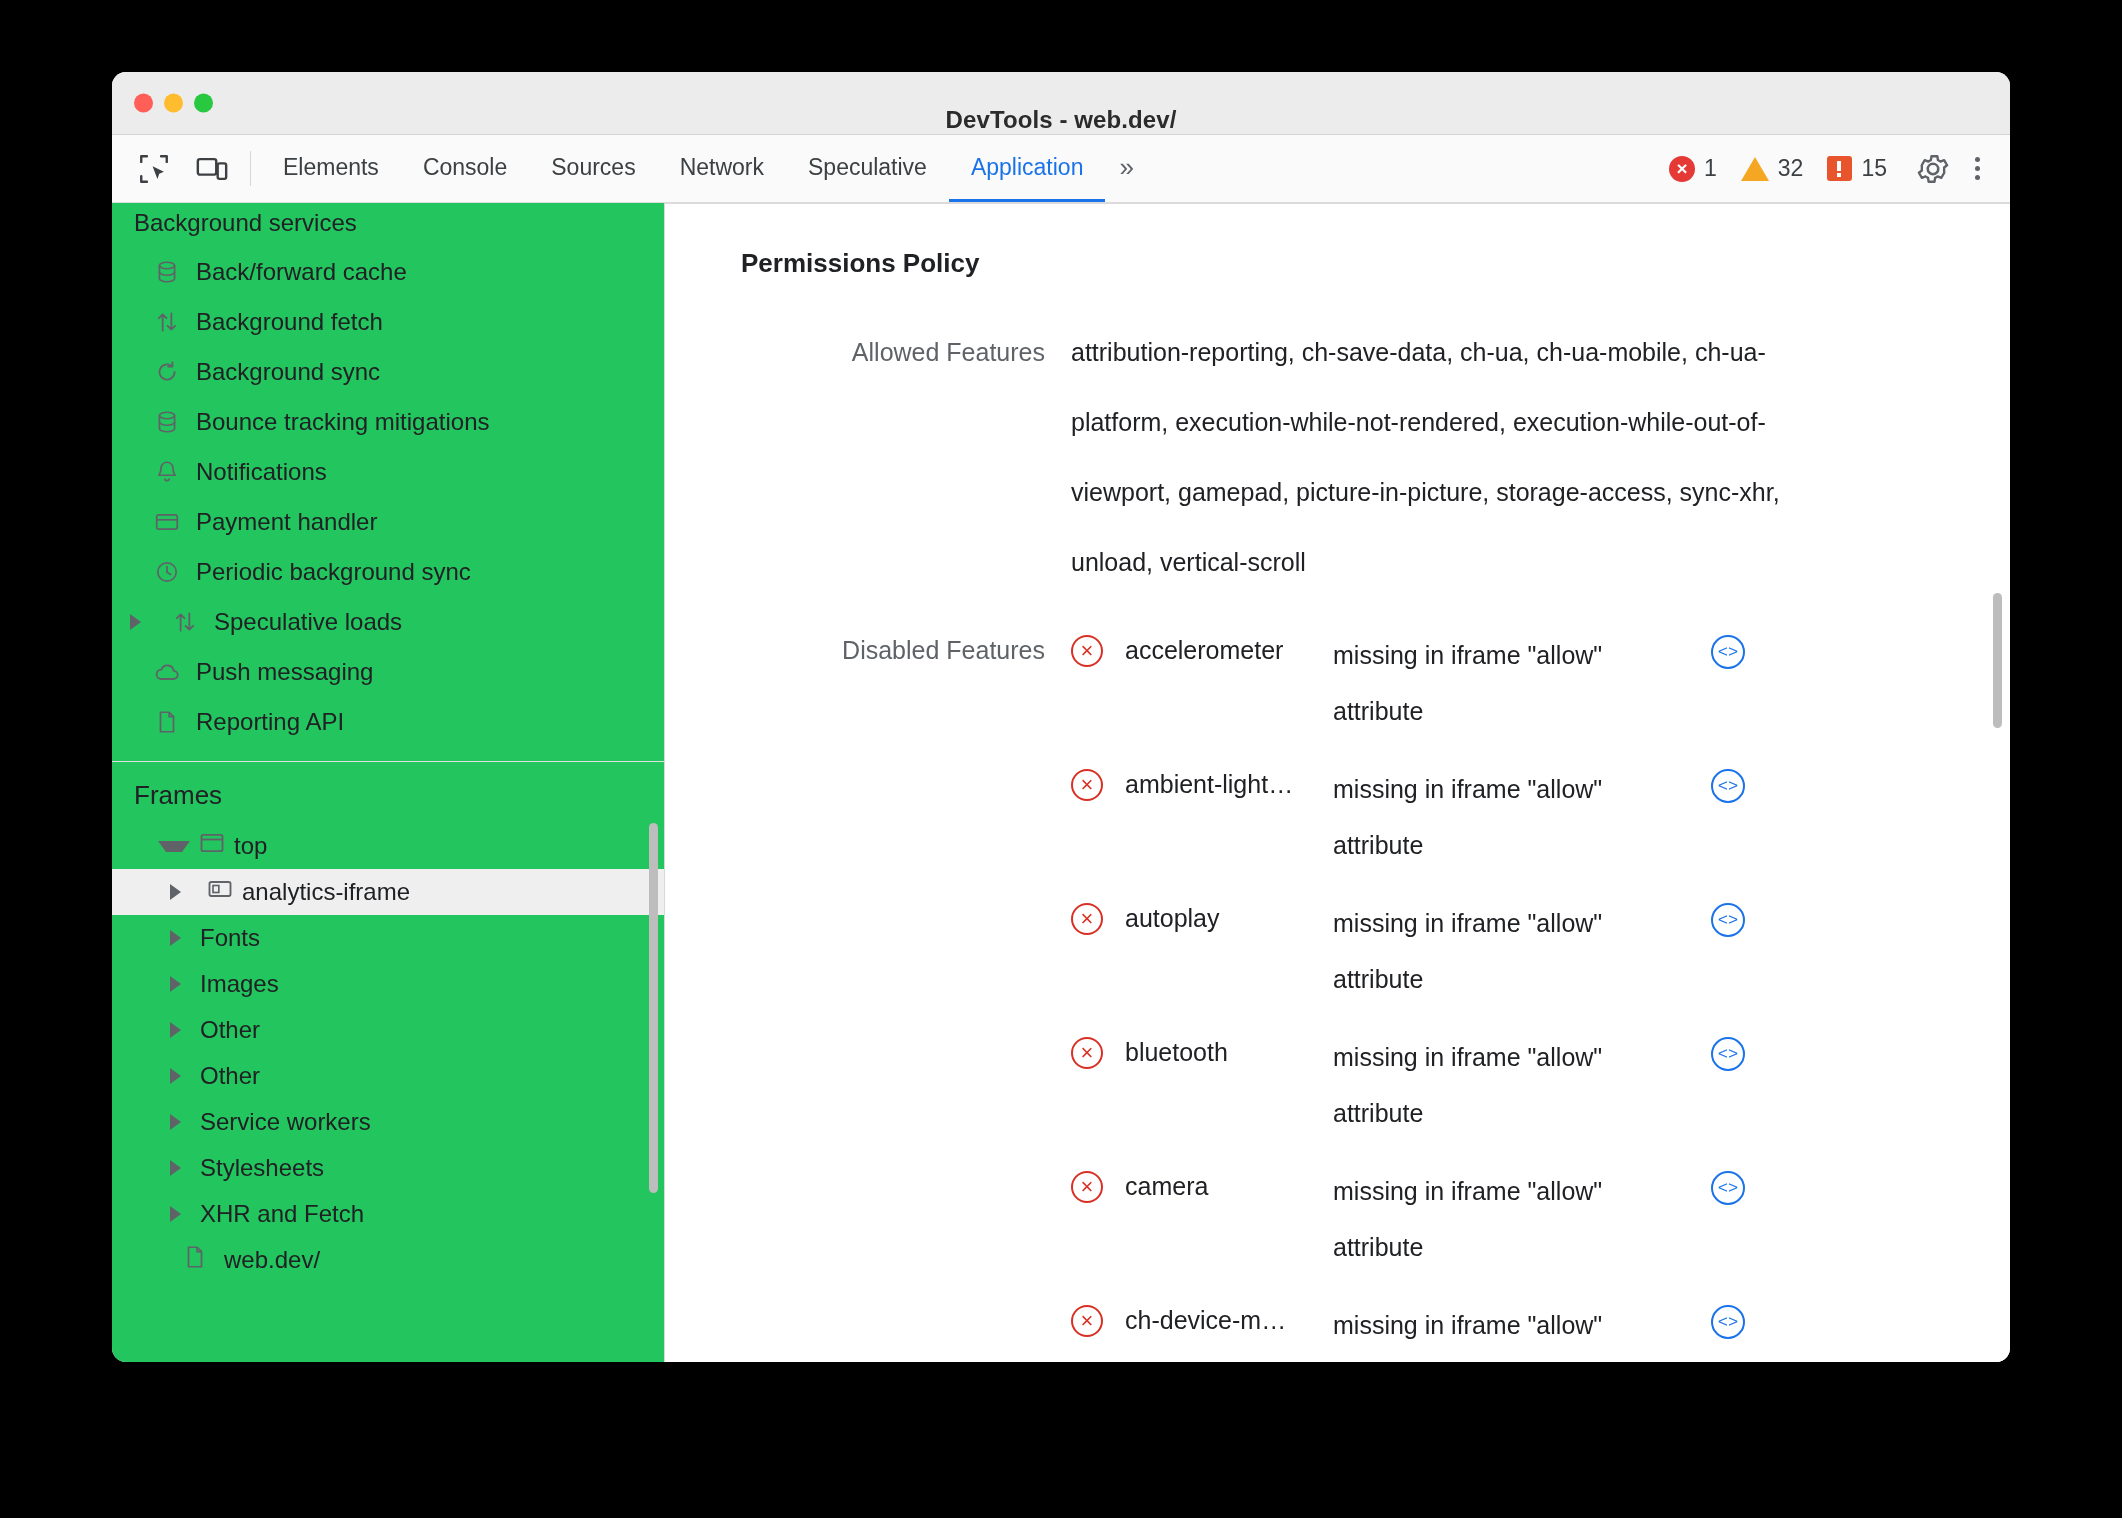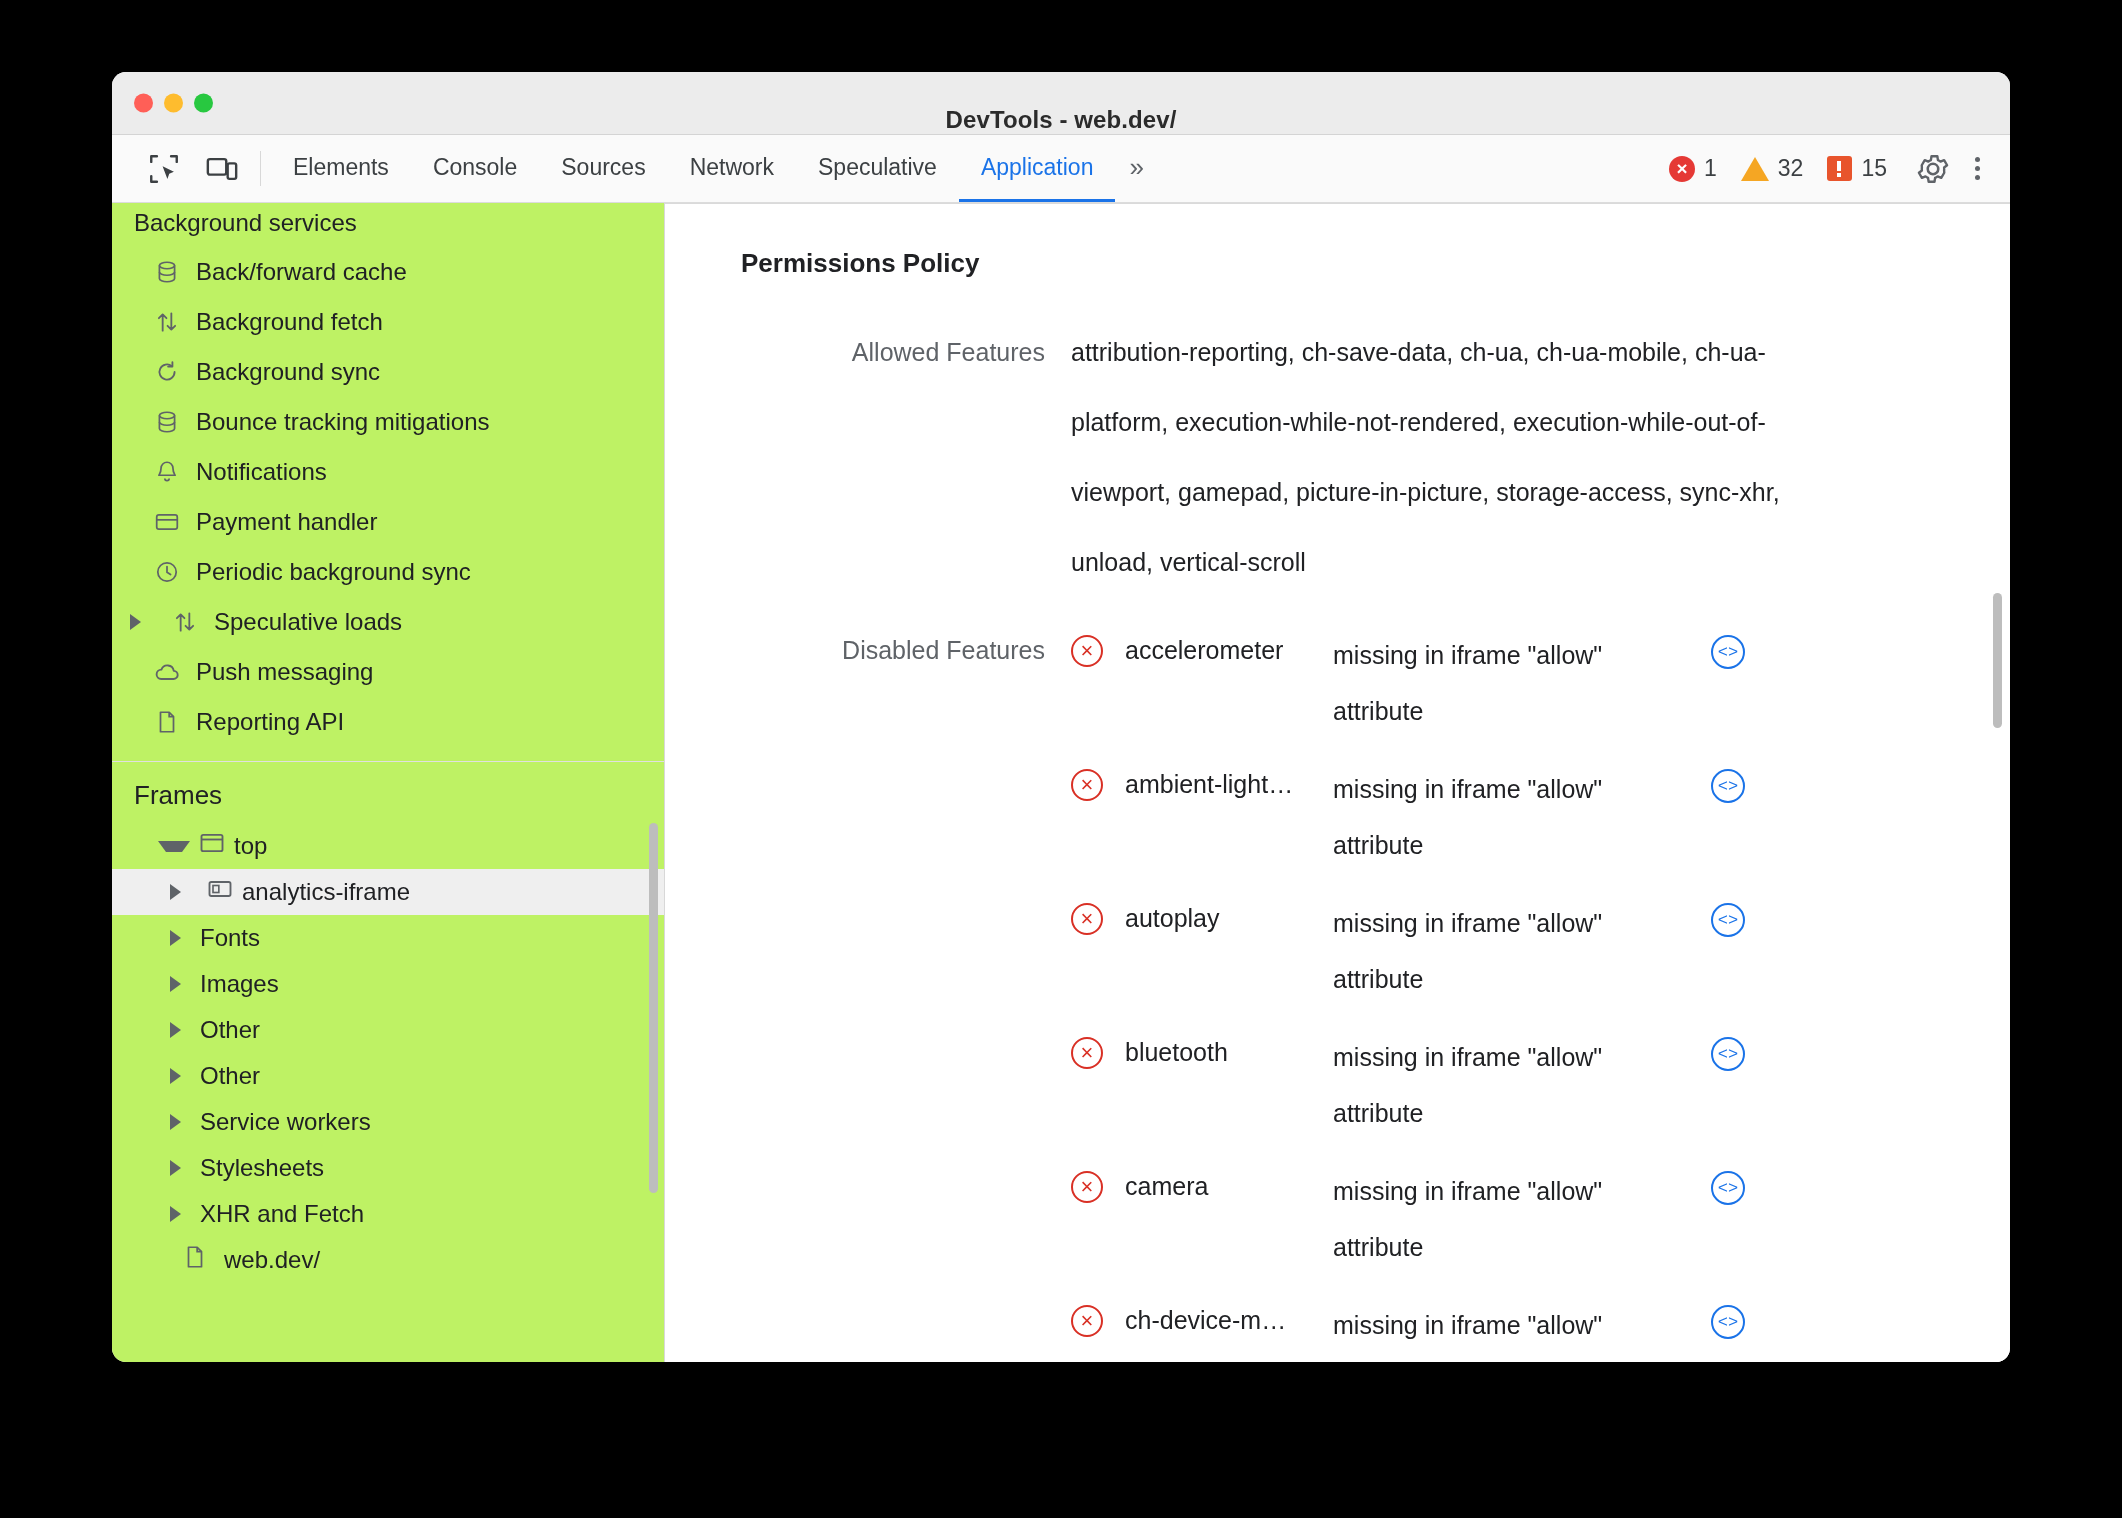--- a/index.html
+++ b/index.html
@@ -61,21 +61,21 @@
   }
 
   
   #toolbar {
     height: 68px;
     min-height: 68px;
     background: #fafafa;
     border-bottom: 1px solid #dcdcdc;
     display: flex;
     align-items: stretch;
-    padding: 0 16px 0 32px;
+    padding: 0 16px 0 22px;
     box-sizing: border-box;
   }
   .tb-icon-group {
     display: flex;
     align-items: center;
     gap: 18px;
     padding-right: 18px;
   }
   .tb-icon {
     width: 40px;
@@ -186,21 +186,21 @@
     display: flex;
     min-height: 0;
     position: relative;
   }
 
   
   #sidebar {
     width: 552px;
     min-width: 552px;
     border-right: 1px solid #d8d8d8;
-    background: #bef264;
+    background: #22c55e;
     position: relative;
     overflow: hidden;
   }
   .side-section-title {
     font-size: 24px;
     color: #202124;
     padding: 6px 0 10px 22px;
   }
   .side-group-divider {
     border-top: 1px solid #e0e0e0;

